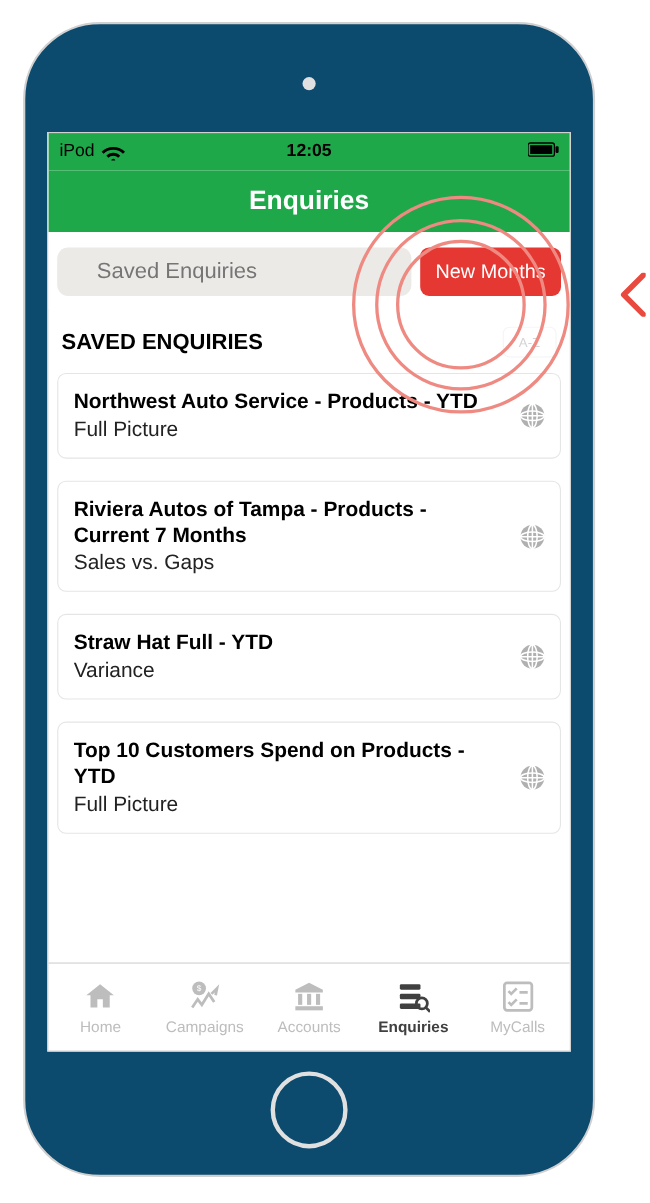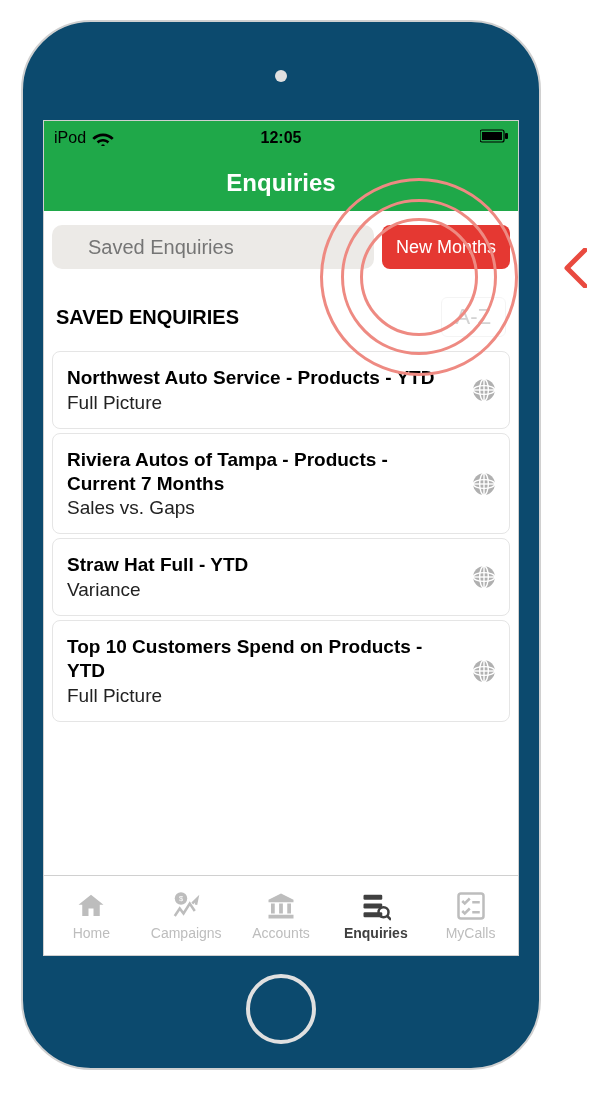--- a/index.html
+++ b/index.html
@@ -133,37 +133,37 @@
 
 .section-hdr {
   padding: 16px 12px 14px 12px;
   display: flex;
   align-items: center;
   font-size: 20px;
   font-weight: 800;
 }
 .sort-badge {
   margin-left: auto;
-  font-size: 22px;
+  font-size: 12px;
   font-weight: 400;
   color: #b6b6b6;
   border: 1px solid #eee;
   border-radius: 6px;
   padding: 6px 14px;
   background: #fff;
   opacity: 0.6;
 }
 
 
 .list {
   flex: 1;
   padding: 0 8px;
   display: flex;
   flex-direction: column;
-  gap: 4px;
+  gap: 20px;
 }
 .card {
   background: #fff;
   border: 1px solid #e5e5e5;
   border-radius: 8px;
   padding: 14px 50px 14px 14px;
   position: relative;
 }
 .card-title { font-weight: 800; font-size: 19px; line-height: 1.25; }
 .card-sub { font-size: 19px; color: #222; margin-top: 2px; }

